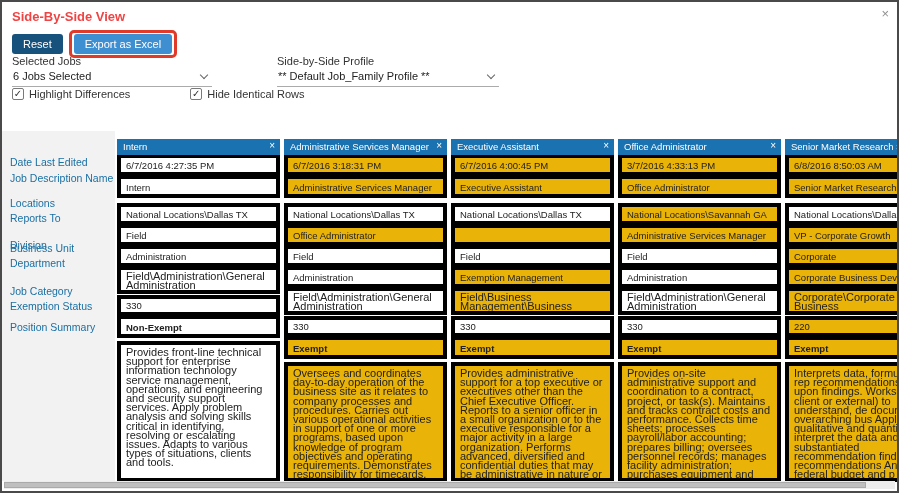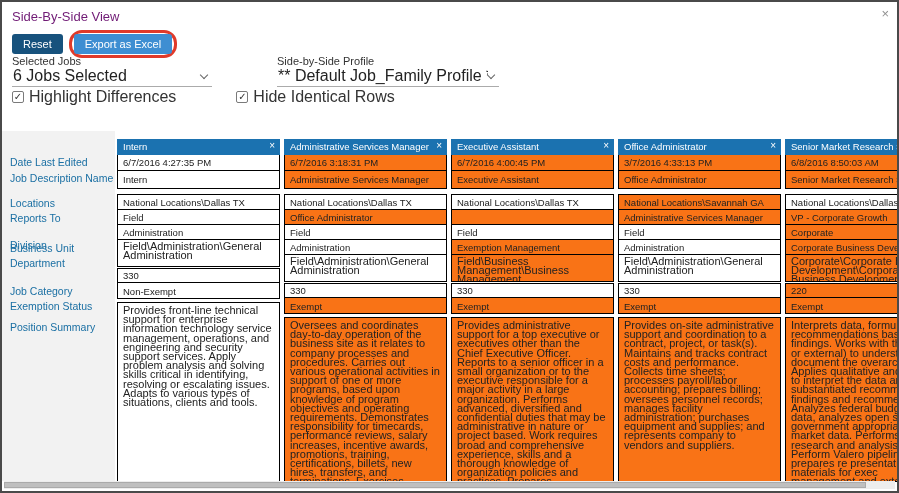--- a/index.html
+++ b/index.html
@@ -3,54 +3,54 @@
 <meta charset="utf-8">
 <style>
   * { box-sizing: border-box; margin: 0; padding: 0; }
   html,body { width: 899px; height: 493px; }
   body { font-family: "Liberation Sans", sans-serif; background:#fff; }
   #page {
     position: relative; width: 899px; height: 493px;
     border: 2px solid #4a4a4a; background: #fff; overflow: hidden;
   }
   
-  .dlg-title { position:absolute; left:10px; top:7px; font-size:13px; font-weight:normal; color:#701a75; }
+  .dlg-title { position:absolute; left:10px; top:7px; font-size:13px; font-weight:bold; color:#ef4444; }
   .dlg-close { position:absolute; right:8px; top:4px; font-size:13px; color:#909090; cursor:pointer; }
   .btn-row { position:absolute; left:10px; top:29px; height:26px; display:flex; align-items:center; }
   .btn { font-size:11px; color:#fff; border:none; border-radius:3px; padding:4px 11px; cursor:pointer; font-family:inherit; }
   .btn-reset { background:#17527d; }
   .btn-export { background:#3e8ed2; }
-  .export-wrap { margin-left:6px; border:3px solid #e03a2a; border-radius:13px; padding:1px 2px; }
+  .export-wrap { margin-left:6px; border:3px solid #e03a2a; border-radius:5px; padding:1px 2px; }
   
   .fld-label { position:absolute; font-size:11px; color:#333; }
   .select { position:absolute; height:19px; border-bottom:1px solid #ababab; display:flex; align-items:center; justify-content:space-between; padding:0 5px 2px 1px; cursor:pointer; background:#fff; }
-  .select .val { font-size:16px; color:#222; white-space:nowrap; overflow:hidden; }
+  .select .val { font-size:11px; color:#222; white-space:nowrap; overflow:hidden; }
   .chev { width:6px; height:6px; border-right:1.4px solid #666; border-bottom:1.4px solid #666; transform:rotate(45deg); margin-top:-3px; flex-shrink:0; }
   .chk-row { position:absolute; left:10px; top:86px; display:flex; align-items:center; }
   .chk { width:12px; height:12px; border:1px solid #7a7a7a; border-radius:2px; background:#fff; display:flex; align-items:center; justify-content:center; font-size:10px; line-height:10px; color:#333; cursor:pointer; }
-  .chk-label { font-size:16px; color:#333; margin-left:5px; }
+  .chk-label { font-size:11px; color:#333; margin-left:5px; }
   .chk-gap { width:60px; }
   
   .sidebar { position:absolute; left:0; top:129px; width:113px; bottom:10px; background:#f2f2f2; }
   .sidebar .fld { position:absolute; left:8px; font-size:10.5px; color:#1a6fa3; white-space:nowrap; }
   
   .cols { position:absolute; left:115px; top:137px; bottom:9px; width:950px; display:flex; }
   .col { width:163px; flex-shrink:0; display:flex; flex-direction:column; margin-right:4px; }
   .col-header { height:16px; background:#1b72b0; color:#fff; position:relative; flex-shrink:0; }
   .col-title { position:absolute; left:6px; top:2px; font-size:9.5px; white-space:nowrap; overflow:hidden; max-width:140px; }
   .col-close { position:absolute; right:5px; top:1px; font-size:10px; color:#fff; cursor:pointer; }
-  .cell { border:1px solid #000000; background:#fff; margin-top:-1px; padding:2px 5px 12px 5px; font-size:9.5px; color:#222; overflow:hidden; flex-shrink:0; }
-  .cell.hl { background:#f97316; }
+  .cell { border:4px solid #000000; background:#fff; margin-top:-1px; padding:2px 5px 12px 5px; font-size:9.5px; color:#222; overflow:hidden; flex-shrink:0; }
+  .cell.hl { background:#eab308; }
   .nw { white-space:nowrap; }
   .c-date { height:17px; }
   .c-name { height:19px; padding-top:3px; }
   .c-line { height:16px; }
   .c-dept { height:28px; font-size:11px; line-height:9px; padding-top:2px; }
   .c-cat  { height:15px; padding-top:1px; }
-  .c-ex   { height:17px; padding-top:3px; }
+  .c-ex   { height:17px; padding-top:3px;font-weight:bold; }
   .c-sum  { flex:1; font-size:11px; line-height:9.2px; padding-top:3px; }
   .gap { height:6px; background:transparent; border:none; flex-shrink:0; }
   .g2 { height:2px; } .g3 { height:4px; }
   
   .hscroll { position:absolute; left:2px; right:2px; bottom:2px; height:8px; background:#ededed; }
   .hscroll .thumb { position:absolute; left:0; top:1px; height:6px; width:862px; background:#bfbfbf; border:1px solid #aaa; }
 </style>
 </head>
 <body>
 

